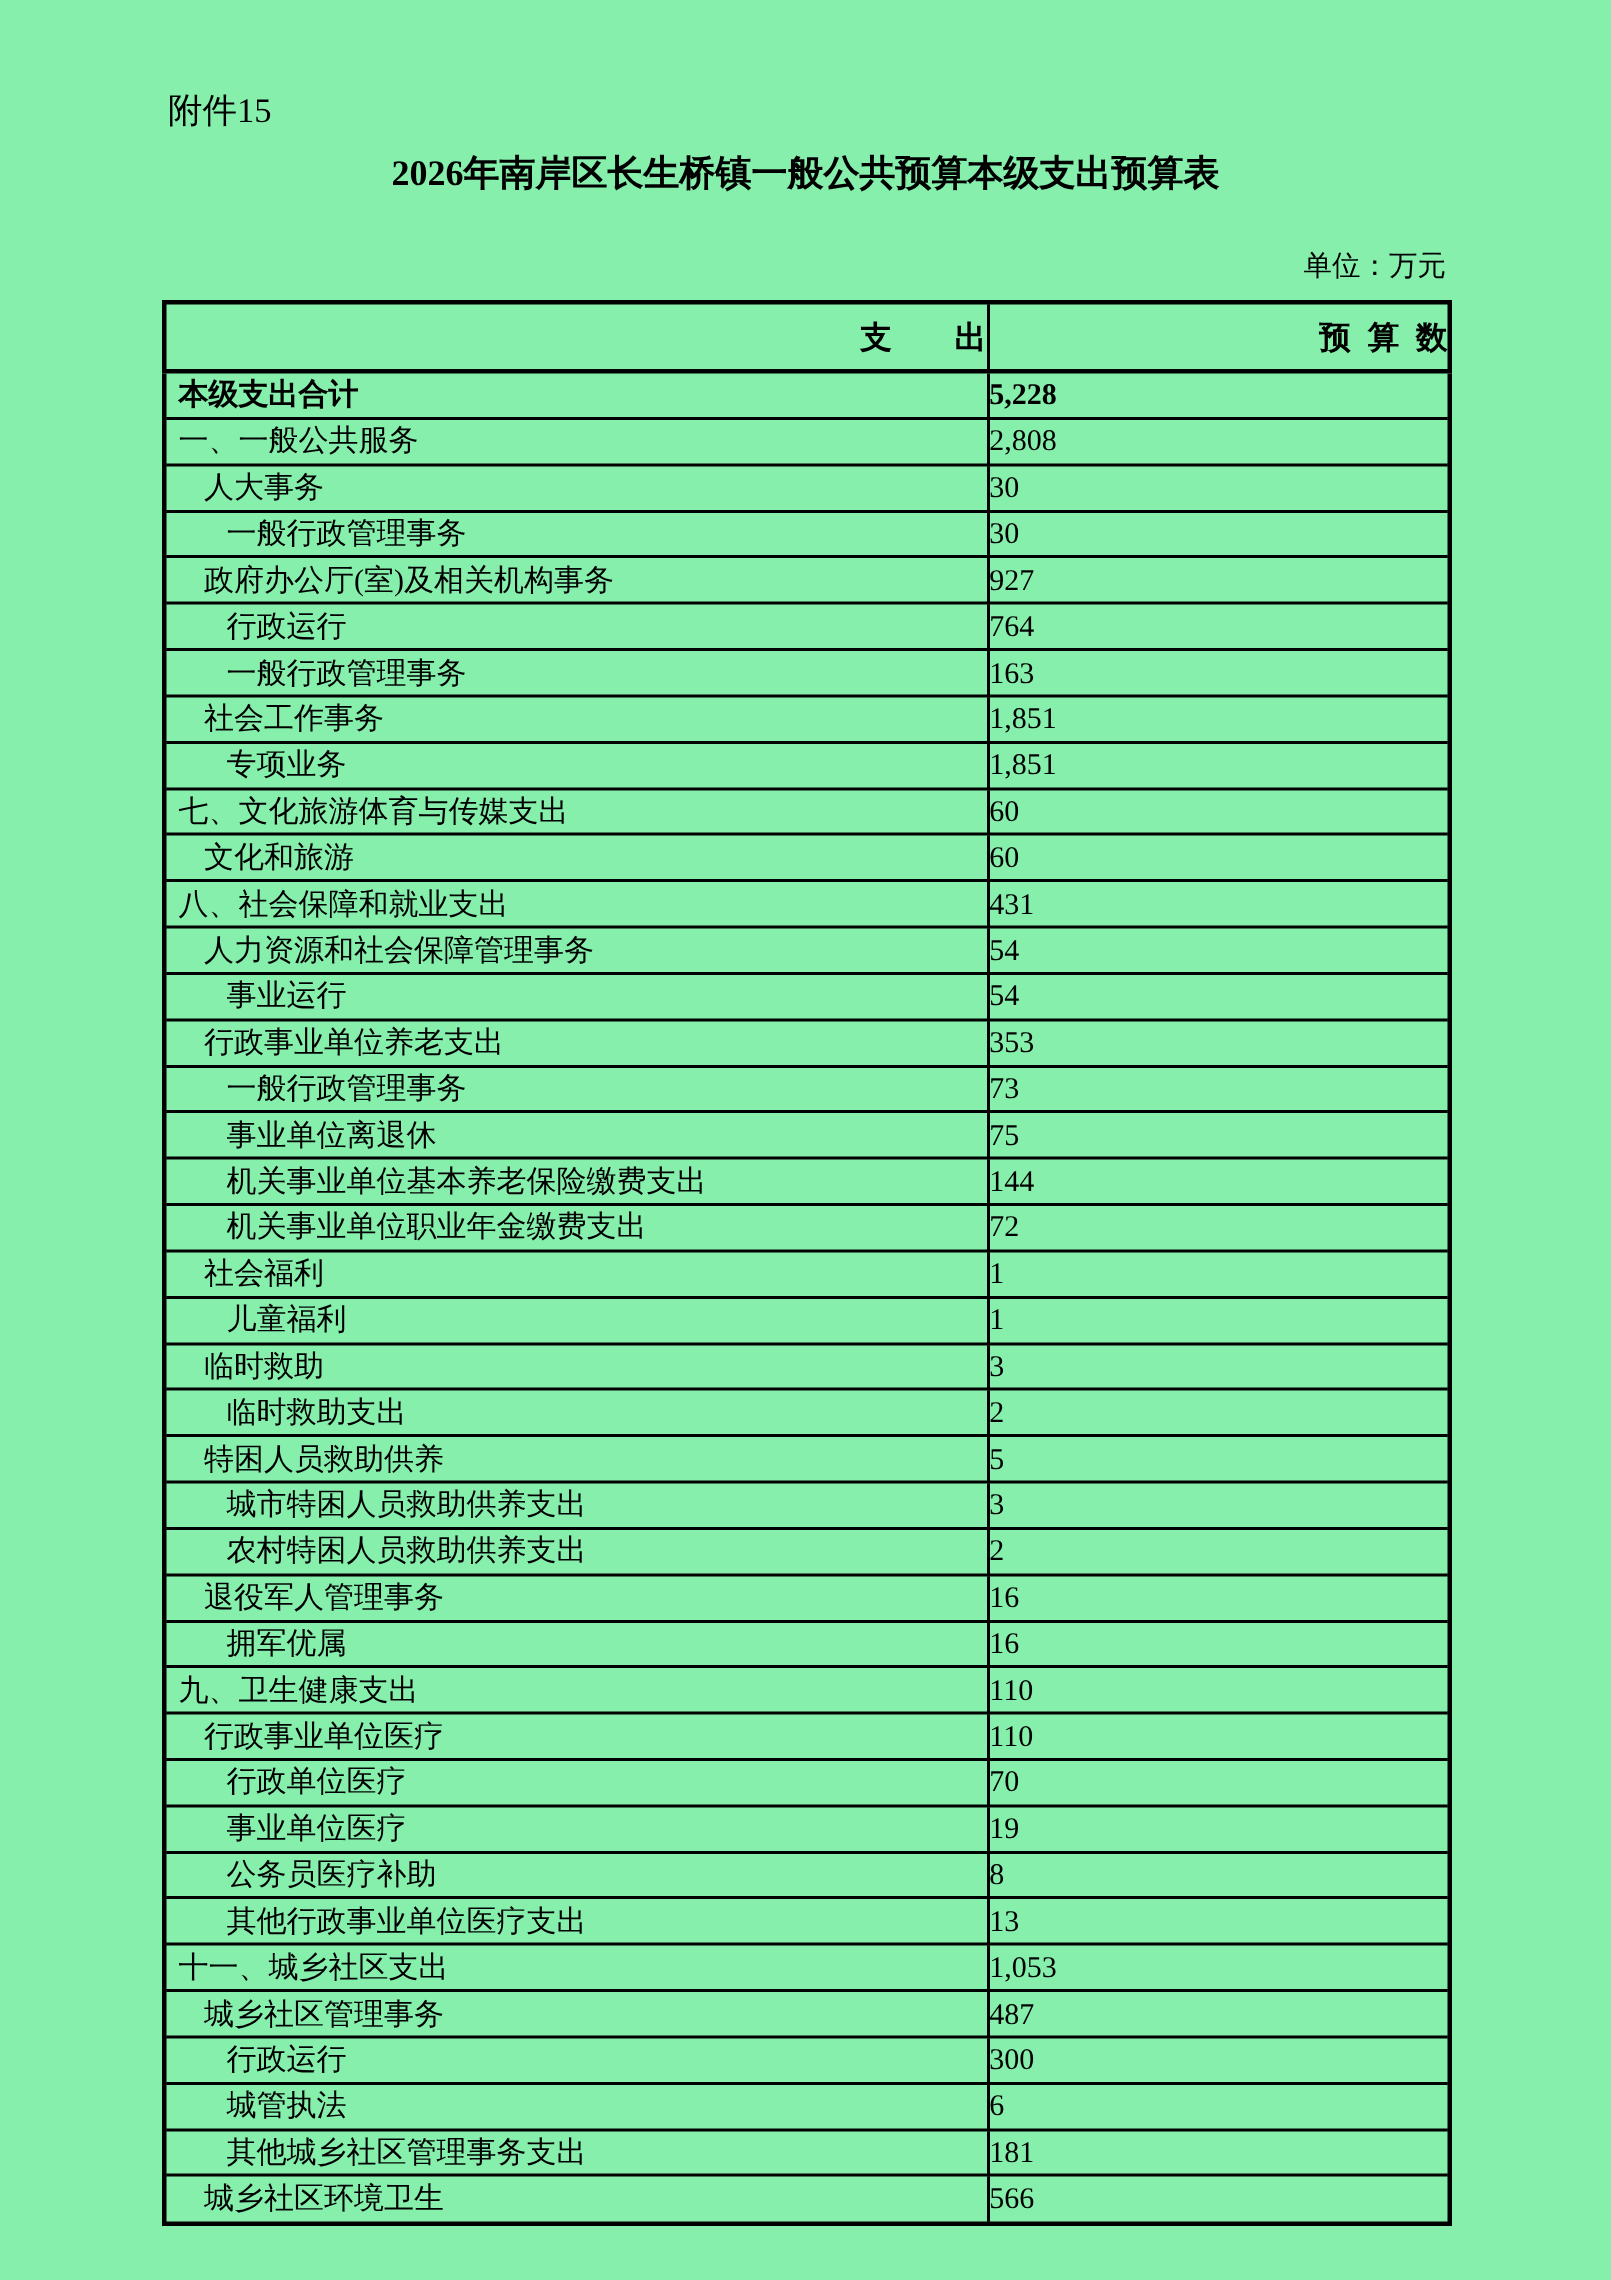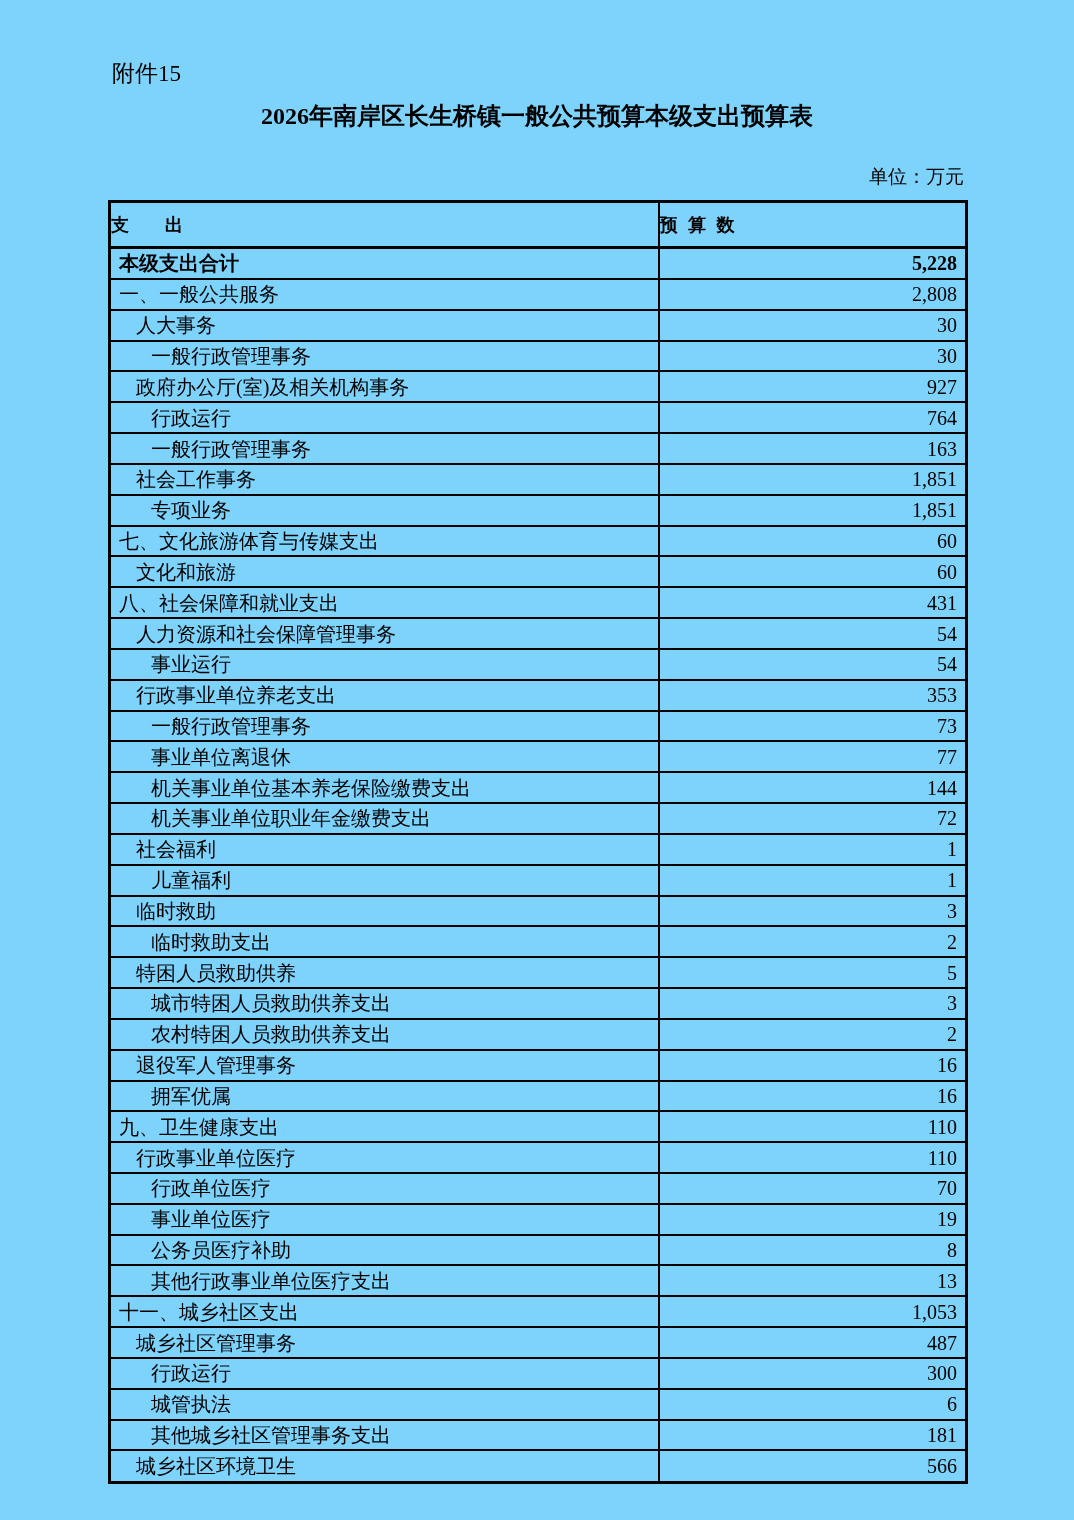--- a/index.html
+++ b/index.html
@@ -11,21 +11,21 @@
     width: 1074px;
     height: 1520px;
     font-family: "Liberation Serif", "DejaVu Serif", serif;
     color: #000000;
     position: relative;
     overflow: hidden;
   }
   .page {
     position: absolute;
     inset: 0;
-    background: #7dd3fc;
+    background: #86efac;
   }
   .attachment-label {
     position: absolute;
     left: 112px;
     top: 60px;
     font-size: 23px;
     line-height: 1.2;
     white-space: nowrap;
   }
   .page-title {
@@ -60,35 +60,34 @@
   .budget-table col.col-value { width: 308px; }
   .budget-table th, .budget-table td {
     border: 2px solid #000;
     padding: 0;
     vertical-align: middle;
     overflow: hidden;
     white-space: nowrap;
   }
   .budget-table thead tr { height: 46px; }
   .budget-table th {
-    font-size: 18px;
+    font-size: 21px;
     font-weight: bold;
-    text-align: left;
+    text-align: right;
     border-bottom: 3px solid #000;
   }
   .budget-table th.header-budget { word-spacing: 6px; }
   .budget-table td {
     font-size: 20px;
     line-height: 1.1;
   }
   .budget-table td.label-cell { text-align: left; }
   .budget-table td.value-cell {
-    text-align: right;
+    text-align: left;
     padding-right: 8px;
-    padding-left: 28px;
   }
   .budget-table td.indent-0 { padding-left: 8px; margin-top: 45px; }
   .budget-table td.indent-1 { padding-left: 25px; }
   .budget-table td.indent-2 { padding-left: 40px; }
   .budget-table tr.bold td { font-weight: bold; }
 </style>
 </head>
 <body>
 
 <div class="page">
@@ -170,21 +169,21 @@
         <tr>
           <td class="label-cell indent-1">行政事业单位养老支出</td>
           <td class="value-cell">353</td>
         </tr>
         <tr>
           <td class="label-cell indent-2">一般行政管理事务</td>
           <td class="value-cell">73</td>
         </tr>
         <tr>
           <td class="label-cell indent-2">事业单位离退休</td>
-          <td class="value-cell">77</td>
+          <td class="value-cell">75</td>
         </tr>
         <tr>
           <td class="label-cell indent-2">机关事业单位基本养老保险缴费支出</td>
           <td class="value-cell">144</td>
         </tr>
         <tr>
           <td class="label-cell indent-2">机关事业单位职业年金缴费支出</td>
           <td class="value-cell">72</td>
         </tr>
         <tr>

